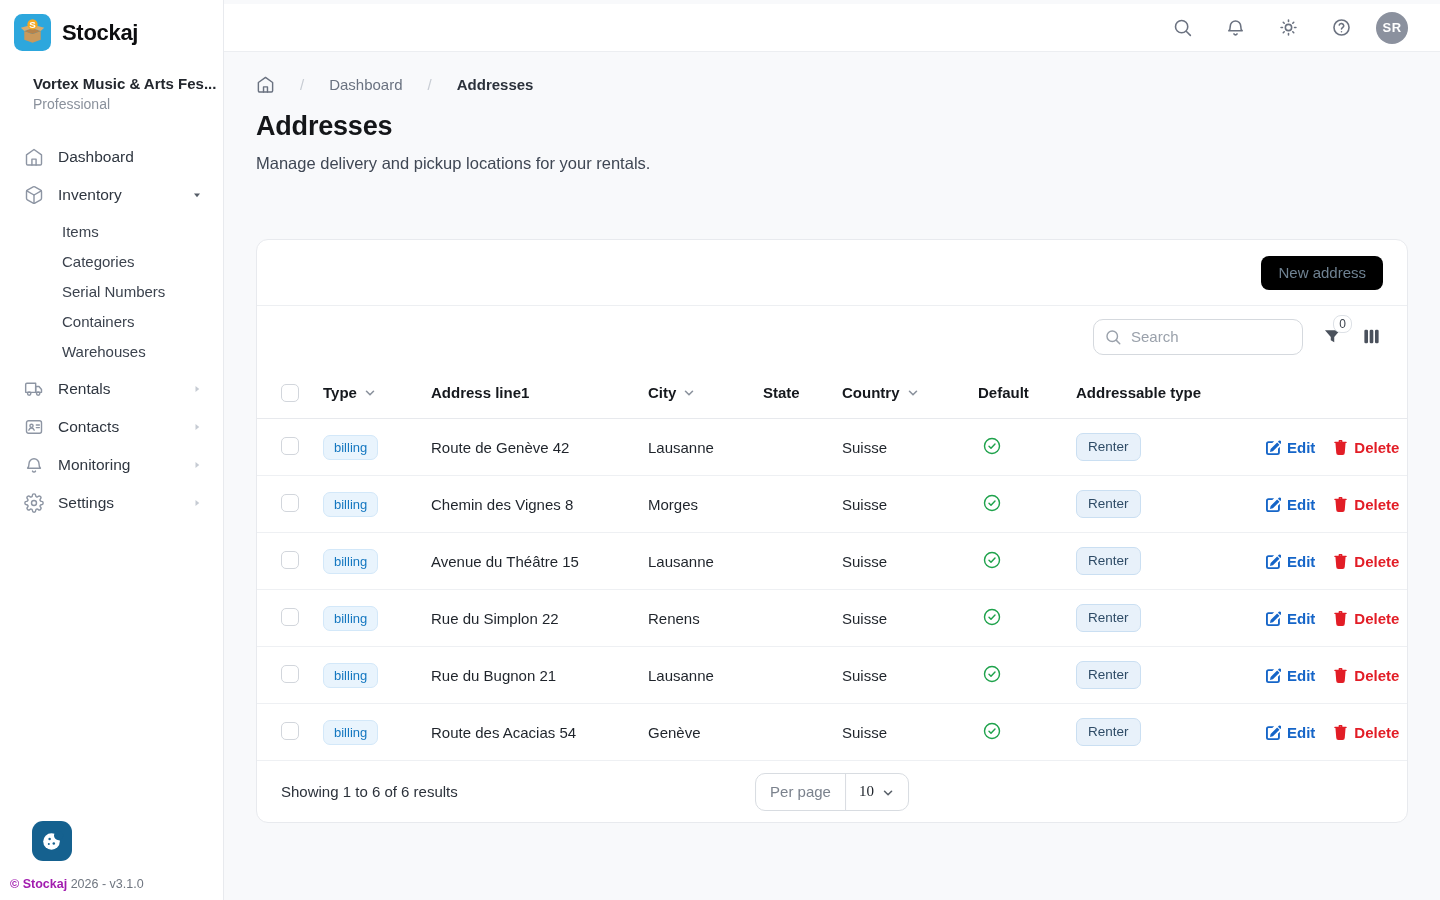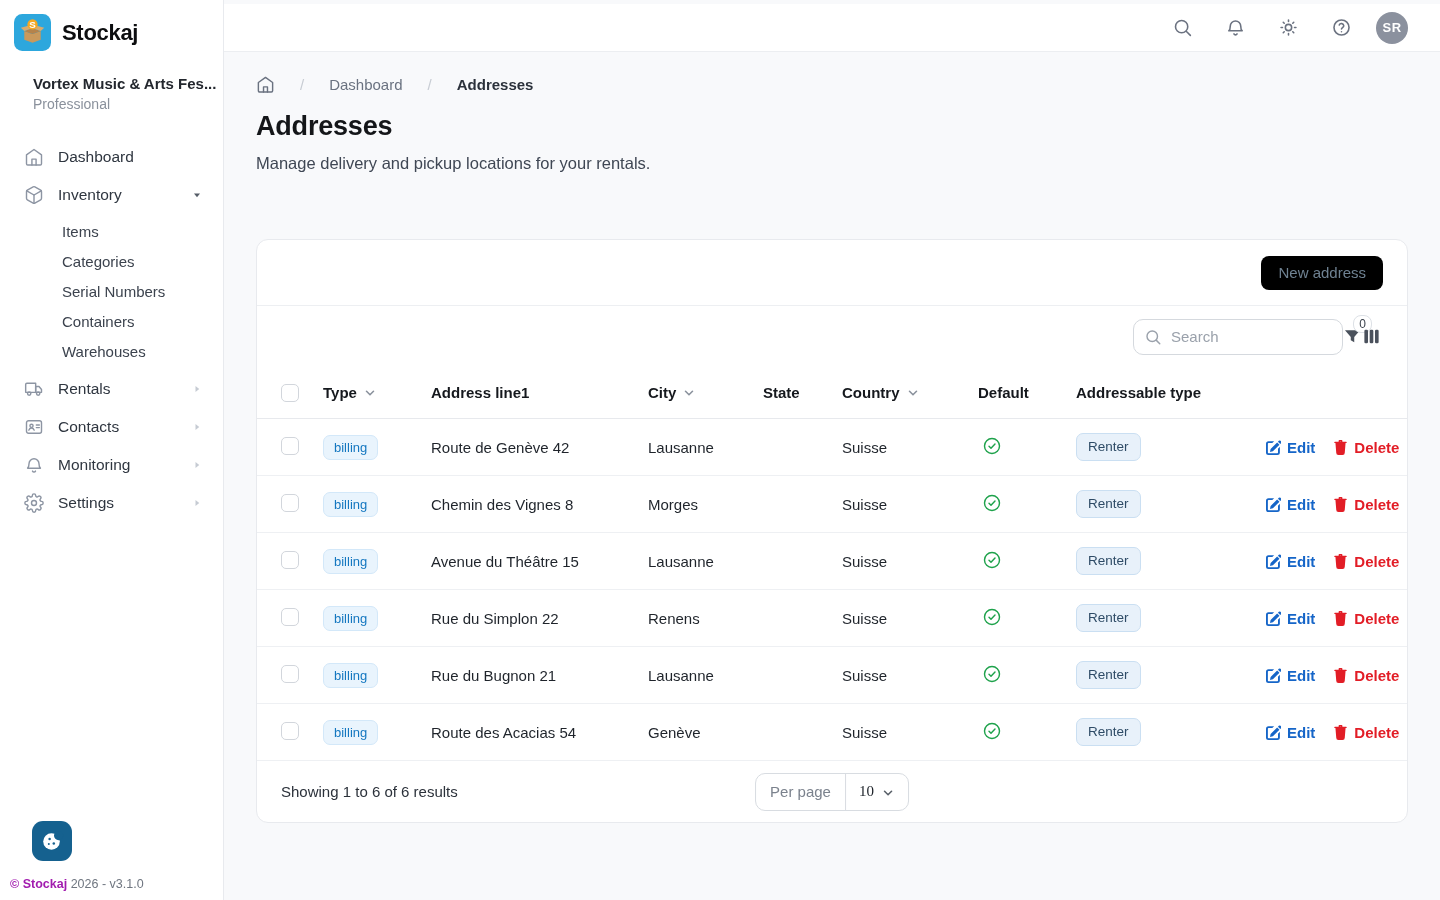--- a/index.html
+++ b/index.html
@@ -52,21 +52,21 @@
   .bc-current { color:#2b313b; font-weight:600; }
   .page-title { margin-top:17px; font-size:27px; font-weight:700; color:#141619; letter-spacing:-.2px; }
   .page-subtitle { margin-top:12px; font-size:16.5px; color:#3f4754; }
 
   
   .card { margin-top:66px; background:#fff; border:1px solid #e8eaee; border-radius:12px; overflow:hidden; }
   .card-header { height:66px; display:flex; align-items:center; justify-content:flex-end;
                  padding:0 24px; border-bottom:1px solid #edeff2; }
   .new-btn { height:34px; padding:0 17px; border:none; border-radius:8px; background:#000000;
              color:#6f8292; font-size:15px; font-weight:500; cursor:pointer; font-family:inherit; }
-  .toolbar { height:61px; display:flex; align-items:center; justify-content:flex-end; padding:0 26px; }
+  .toolbar { height:61px; display:flex; align-items:center; justify-content:flex-end; gap:20px; padding:0 26px; }
   .search-wrap { position:relative; }
   .search-wrap svg { position:absolute; left:11px; top:9px; width:18px; height:18px; color:#9aa1ab; }
   .search-input { width:210px; height:36px; border:1px solid #d5d9de; border-radius:10px;
                   padding:0 10px 0 37px; font-size:15px; color:#2b313a; outline:none; font-family:inherit; }
   .search-input::placeholder { color:#9aa1ab; }
   .icon-btn { background:none; border:none; padding:0; cursor:pointer; color:#4a515c; position:relative; }
   .icon-btn svg { width:19px; height:19px; }
   .filter-badge { position:absolute; top:-12px; right:-10px; background:#fff; border:1px solid #dde1e6;
                   border-radius:8px; font-size:12px; color:#3a414b; padding:0 5px; line-height:16px; }
 

